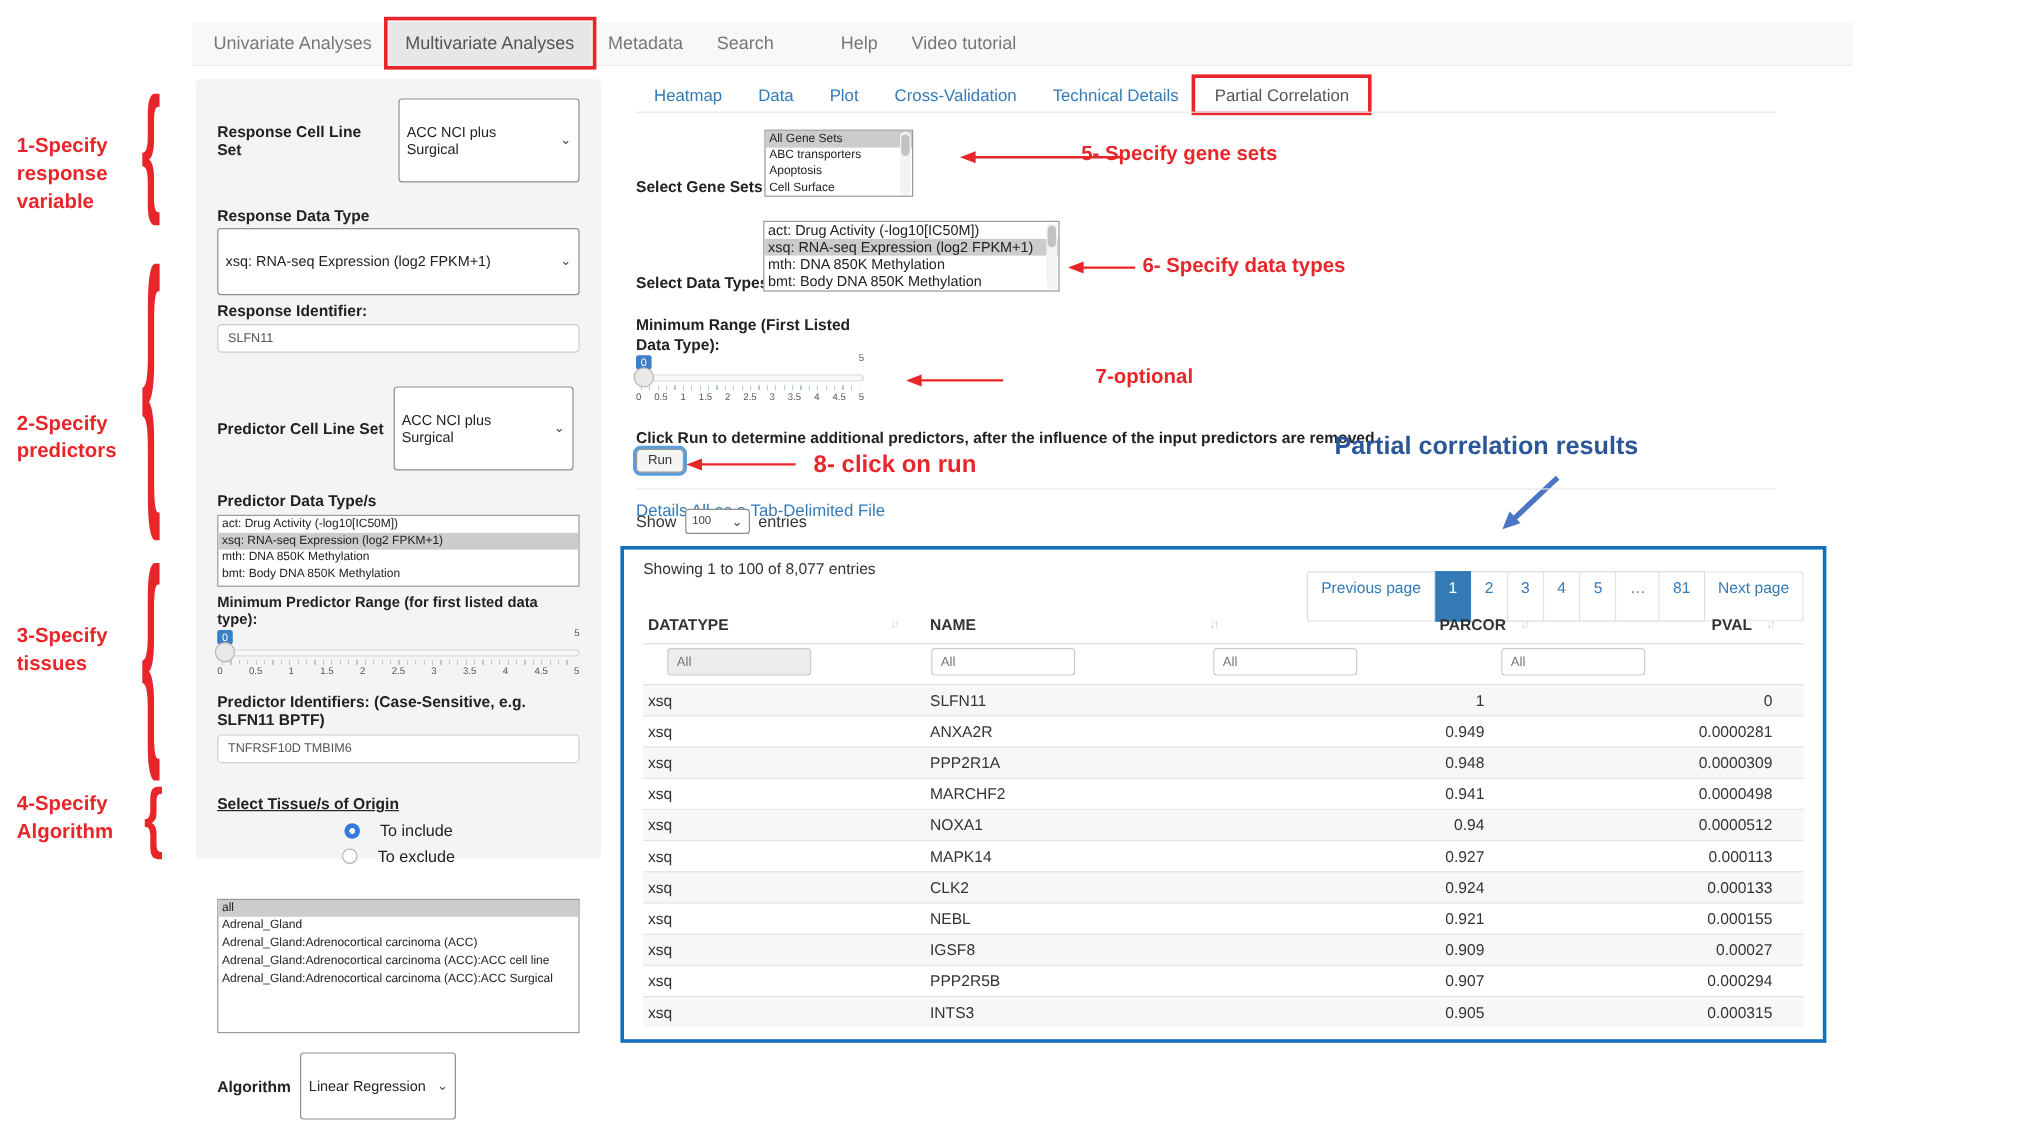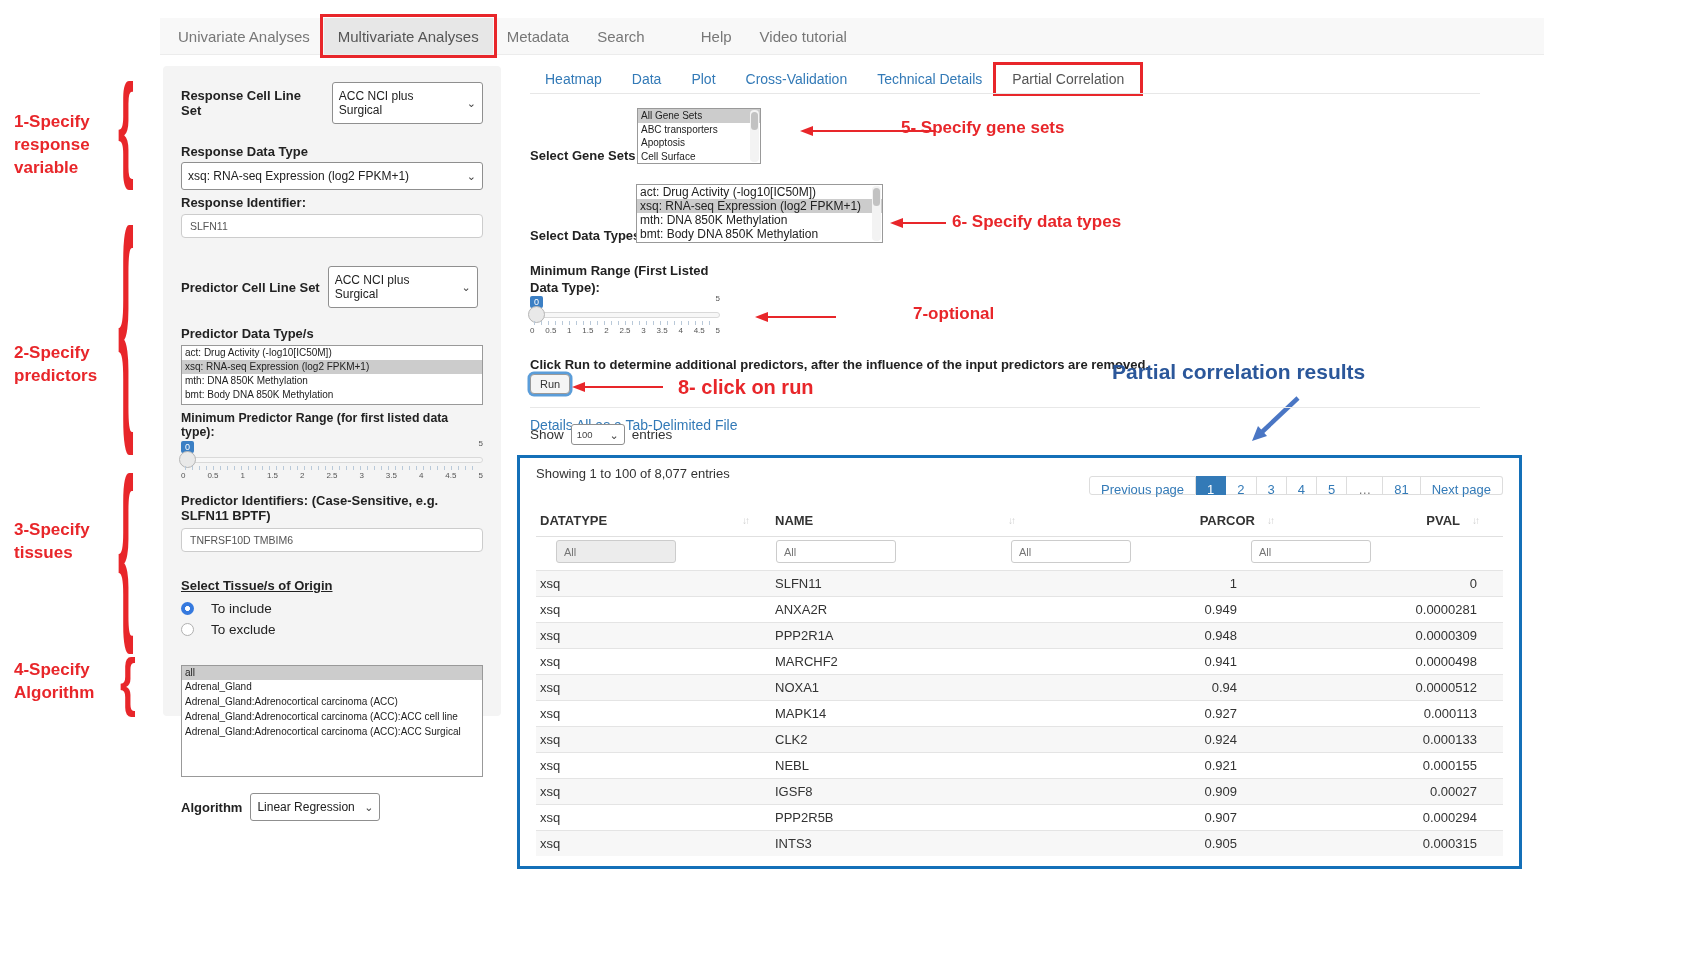--- a/index.html
+++ b/index.html
@@ -16,21 +16,21 @@
   
   .red-note { position:absolute; color:#e8262a; font-weight:bold; font-size:17px; line-height:23px; }
   .brace { position:absolute; color:#e8262a; font-size:48px; line-height:48px; font-weight:bold; transform-origin:top left; }
 
   
   .panel { position:absolute; left:163px; top:66px; width:338px; height:650px;
     background:#f4f4f4; border-radius:4px; padding:16px 18px; }
   .lbl { font-weight:bold; font-size:13px; color:#222; }
   .row-inline { display:flex; align-items:center; gap:8px; }
   .selectbox { display:inline-flex; align-items:center; justify-content:space-between;
-    border:1px solid #8f8f8f; border-radius:3px; background:#fff; padding:6px 6px; font-size:12px; color:#222; }
+    border:1px solid #8f8f8f; border-radius:3px; background:#fff; padding:20px 6px; font-size:12px; color:#222; }
   .selectbox .caret { font-size:11px; color:#444; margin-left:8px; line-height:8px; }
   .textinput { width:100%; border:1px solid #ccc; border-radius:4px; background:#fff;
     height:24px; font-size:10.5px; color:#555; padding:0 8px; font-family:"Liberation Sans",sans-serif; }
   .listbox { border:1px solid #999; background:#fff; overflow:hidden; position:relative; }
   .opt { font-size:10px; line-height:14px; padding:0 3px; white-space:nowrap; color:#222; }
   .opt.wrap { white-space:normal; line-height:15px; }
   .opt.selected { background:#ccc; }
   .vscroll { position:absolute; right:1px; top:1px; bottom:1px; width:9px; background:#f3f3f3; border-radius:4px; }
   .vthumb { position:absolute; right:1px; width:7px; height:18px; background:#c2c2c2; border-radius:4px; top:2px; }
 
@@ -41,21 +41,21 @@
     padding:1px 4px; border-radius:2px; }
   .slider .track { position:absolute; left:0; right:0; top:16px; height:6px; background:#f7f7f7;
     border:1px solid #d9d9d9; border-radius:4px; }
   .slider .handle { position:absolute; left:-2px; top:10px; width:17px; height:17px; border-radius:50%;
     background:#e9e9e9; border:1px solid #b5b5b5; }
   .slider .tickmarks { position:absolute; left:4px; right:4px; top:25px; height:4px;
     background:repeating-linear-gradient(to right,#b9c9d9 0,#b9c9d9 1px,transparent 1px,transparent 7px); }
   .slider .ticks { position:absolute; left:0; right:0; top:30px; display:flex; justify-content:space-between; }
   .tick-label { font-size:8px; color:#555; }
 
-  .radio-row { display:flex; align-items:center; gap:17px; margin-bottom:6px; }
+  .radio-row { display:flex; align-items:center; gap:17px; margin-bottom:6px;justify-content:center; }
   .radio { width:13px; height:13px; border-radius:50%; border:1px solid #b0b0b0; background:#fff; }
   .radio.checked { border:none; background:radial-gradient(circle,#fff 0 2.2px,#3579de 2.6px); }
   .radio-lbl { font-size:13.5px; color:#222; }
 
   
   .tabs { position:absolute; left:530px; top:66px; display:flex; }
   .tab { padding:0 15px; height:26px; line-height:26px; font-size:14px; color:#337ab7; white-space:nowrap; }
   .tab.active { color:#555; outline:3px solid #e8262a; outline-offset:1px; }
   .tabs-underline { position:absolute; left:530px; top:93px; width:950px; border-top:1px solid #e7e7e7; }
 
@@ -69,21 +69,21 @@
     border-radius:4px; font-size:11px; color:#333; padding:3px 9px;
     box-shadow:0 0 0 2.5px #5b9dd9; }
 
   .results-title { position:absolute; left:1112px; top:360px; font-size:21px; font-weight:bold; color:#2b579a; }
 
   
   .results-panel { position:absolute; left:517px; top:455px; width:1005px; height:414px;
     border:3.5px solid #1470b8; background:#fff; padding:8px 16px; }
   .showing { font-size:13px; color:#333; }
   .pagination { position:absolute; right:16px; top:18px; display:flex; }
-  .page-btn { height:19px; line-height:25px; padding:0 11px; border:1px solid #ddd; border-left-width:0;
+  .page-btn { height:42px; line-height:25px; padding:0 11px; border:1px solid #ddd; border-left-width:0;
     font-size:13px; color:#337ab7; background:#fff; }
   .page-btn.first { border-left-width:1px; border-radius:3px 0 0 3px; }
   .page-btn.last { border-radius:0 3px 3px 0; }
   .page-btn.active { background:#337ab7; border-color:#337ab7; color:#fff; }
   .page-btn.dots { color:#777; }
 
   .thead { position:absolute; left:16px; right:16px; top:55px; height:24px; border-bottom:1px solid #e0e0e0; }
   .th { position:absolute; font-weight:bold; font-size:13px; color:#333; white-space:nowrap; }
   .sort-icon { position:absolute; font-size:10px; color:#cfcfcf; letter-spacing:-2px; top:2px; }
   .filters { position:absolute; left:16px; right:16px; top:82px; height:28px; }

